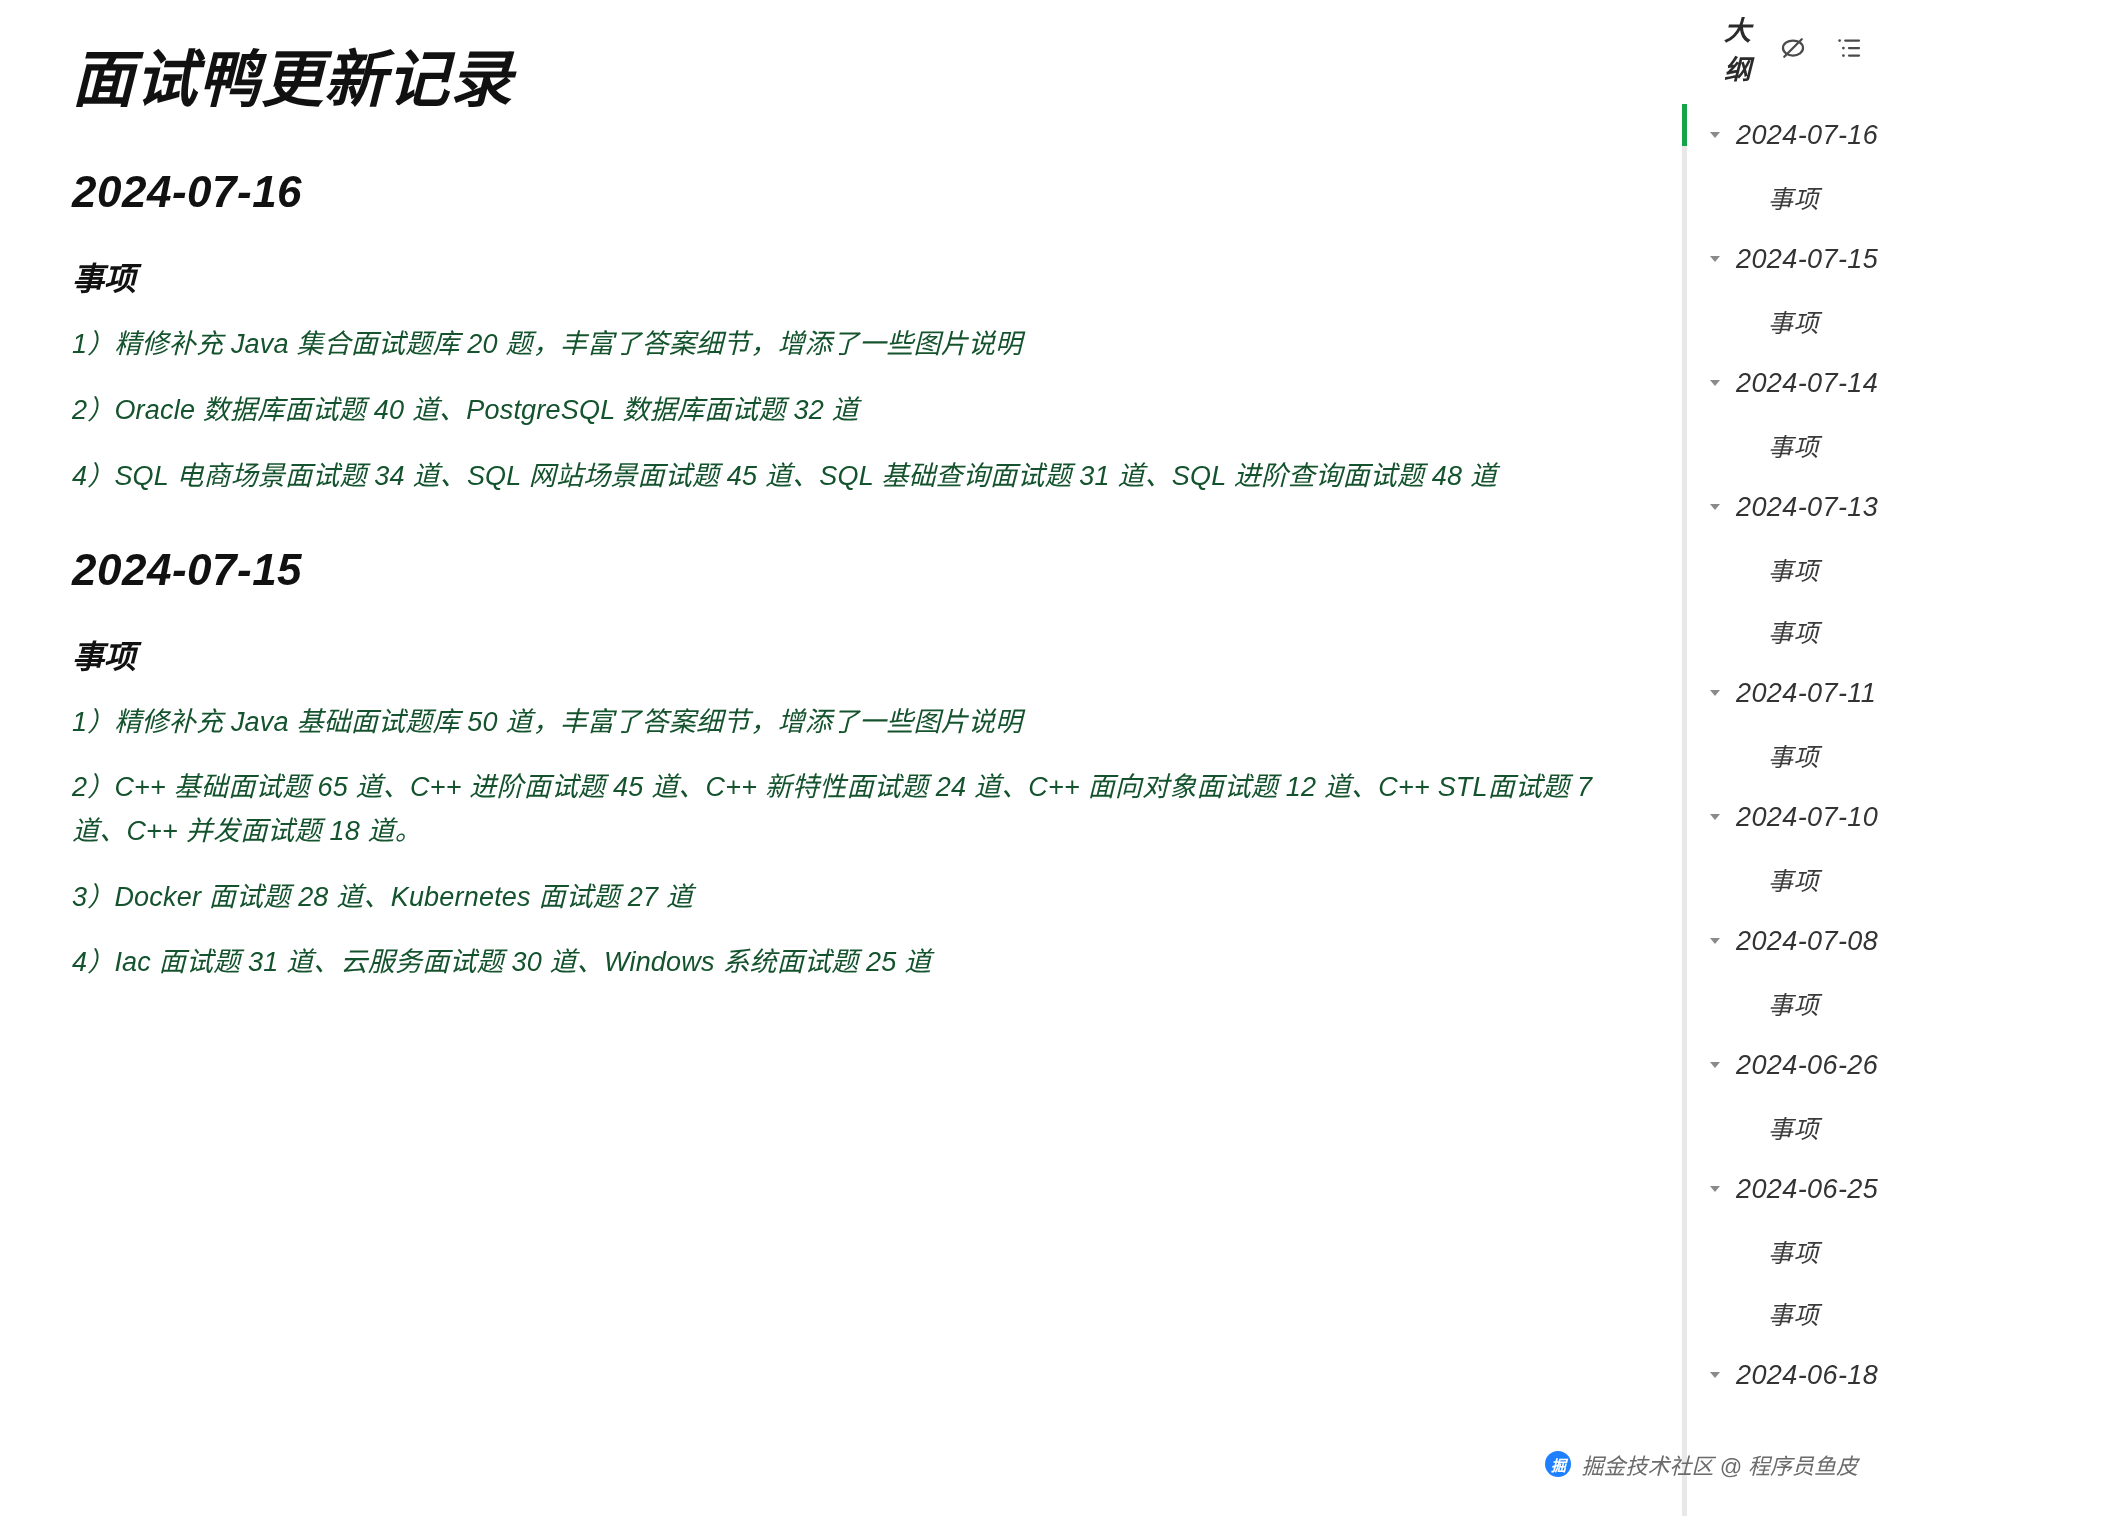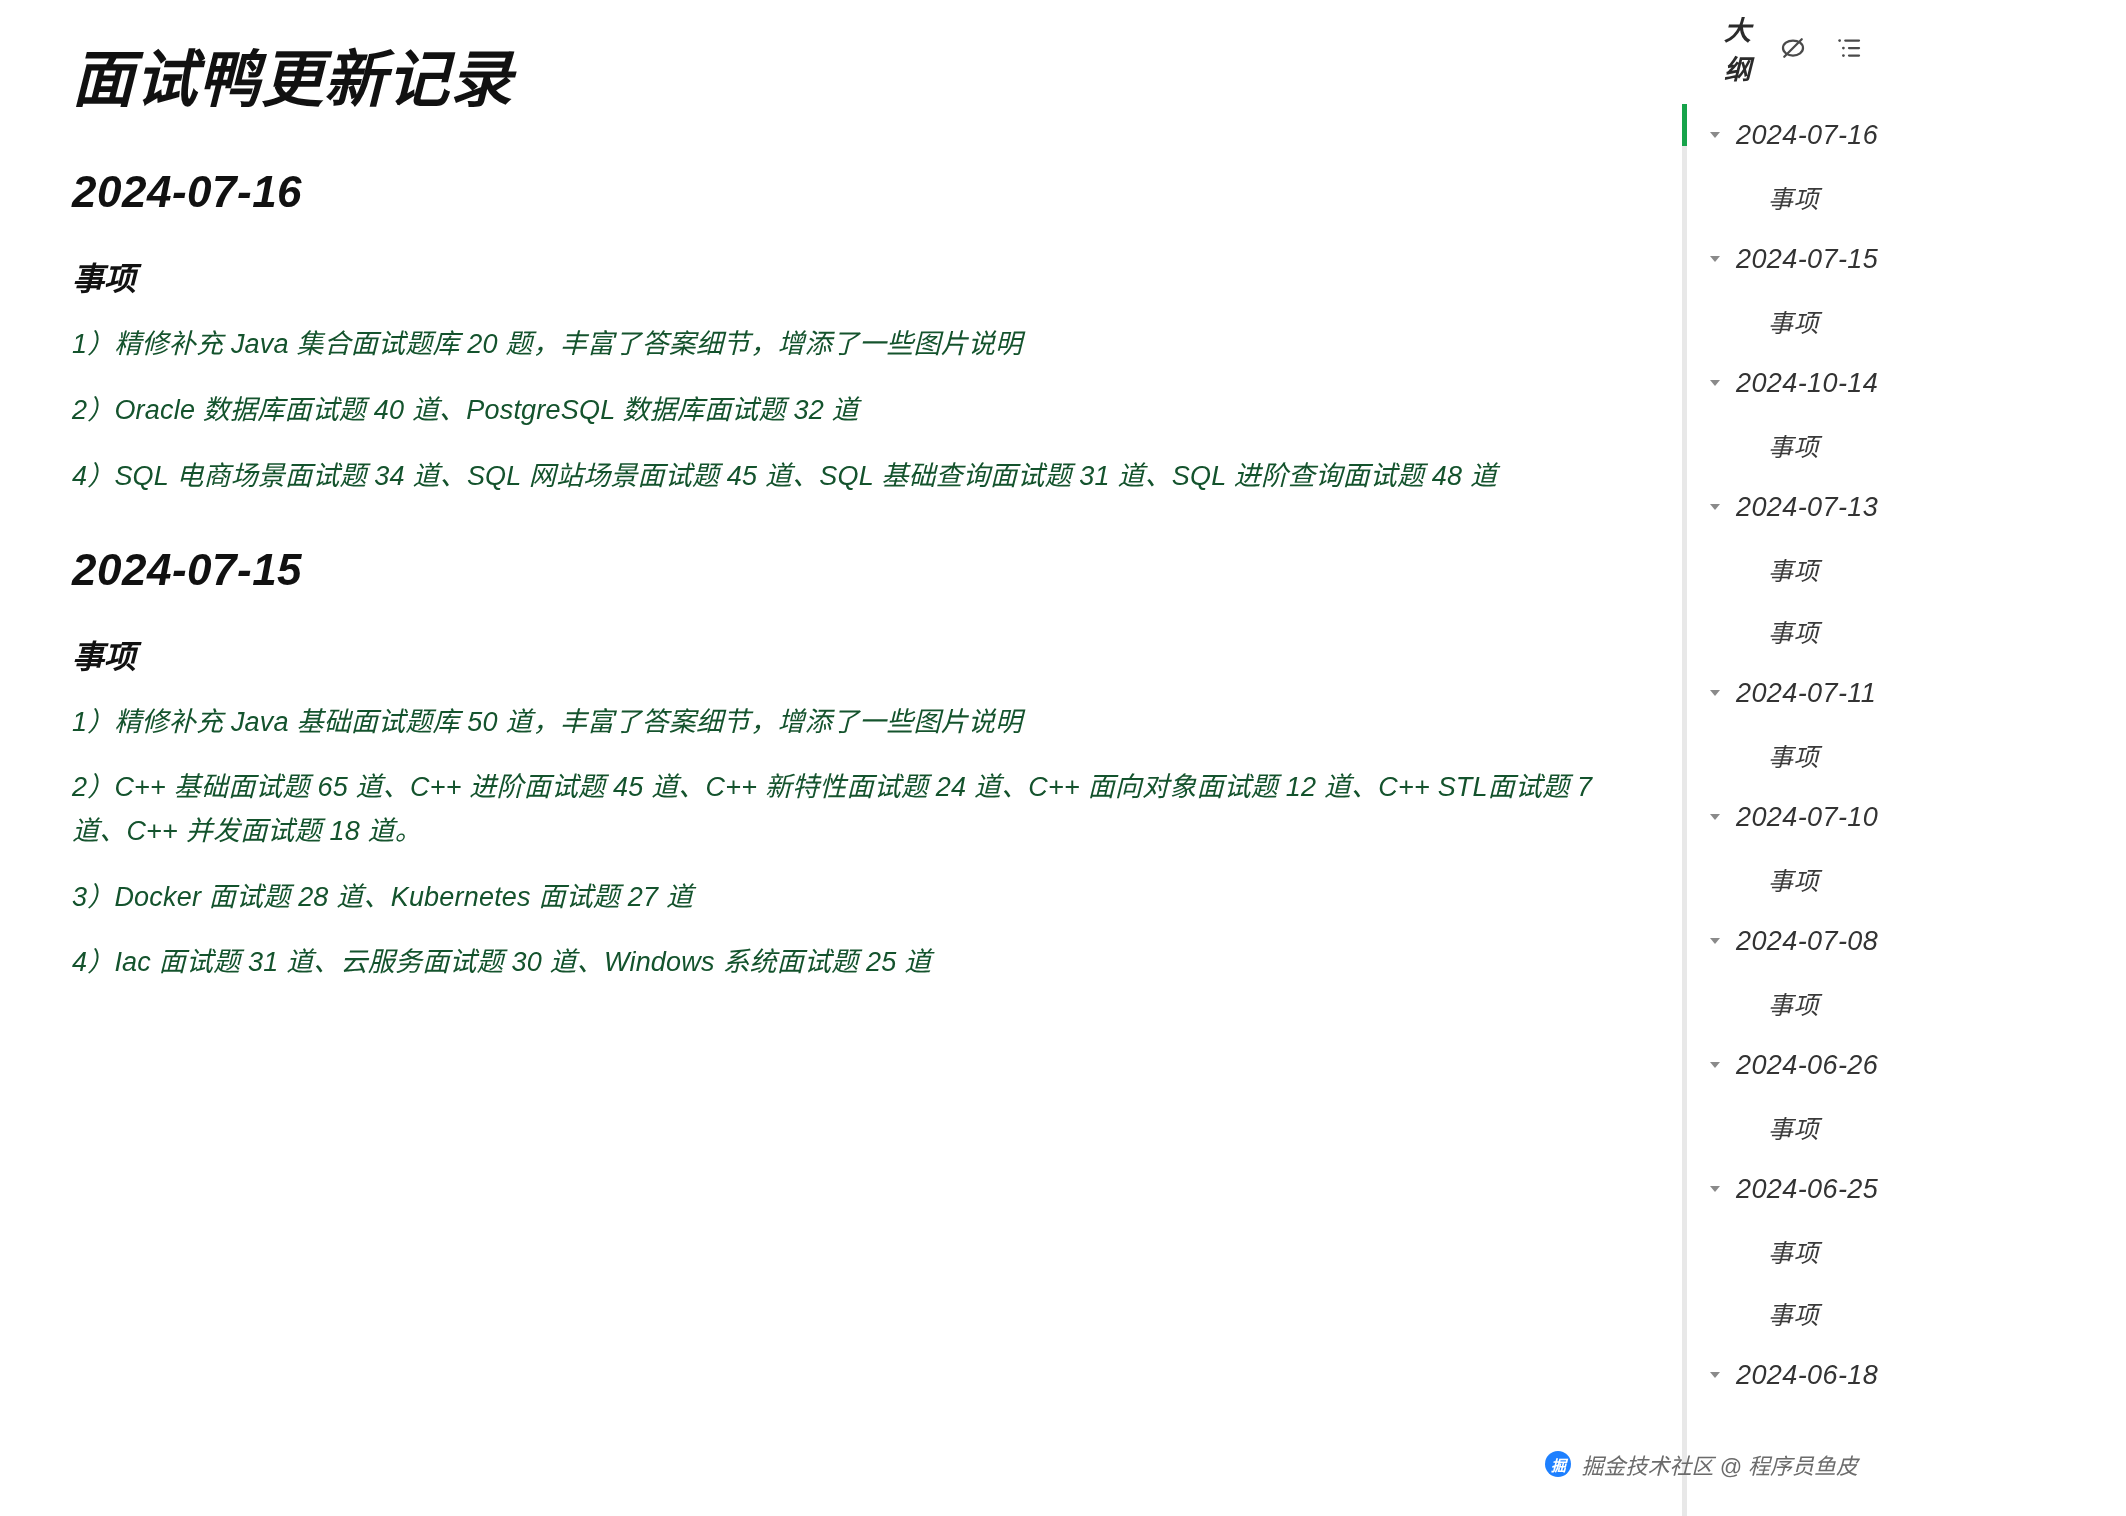--- a/index.html
+++ b/index.html
@@ -249,21 +249,21 @@
       <div class="outline-row child">
         <span class="outline-date">事项</span>
       </div>
 
       <div class="outline-row">
         <span class="caret">
           <svg width="16" height="16" viewBox="0 0 16 16">
               <polygon points="3,5 13,5 8,11" fill="currentColor"></polygon>
             </svg>
         </span>
-        <span class="outline-date">2024-10-14</span>
+        <span class="outline-date">2024-07-14</span>
       </div>
       <div class="outline-row child">
         <span class="outline-date">事项</span>
       </div>
 
       <div class="outline-row">
         <span class="caret">
           <svg width="16" height="16" viewBox="0 0 16 16">
               <polygon points="3,5 13,5 8,11" fill="currentColor"></polygon>
             </svg>

